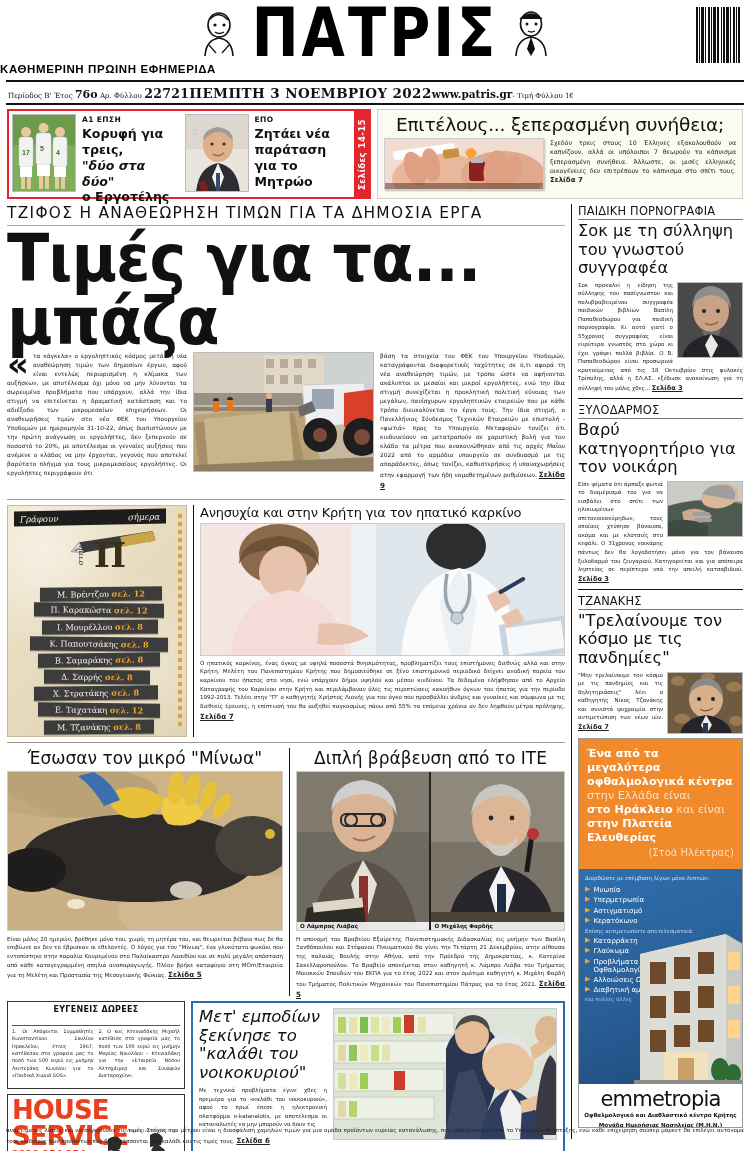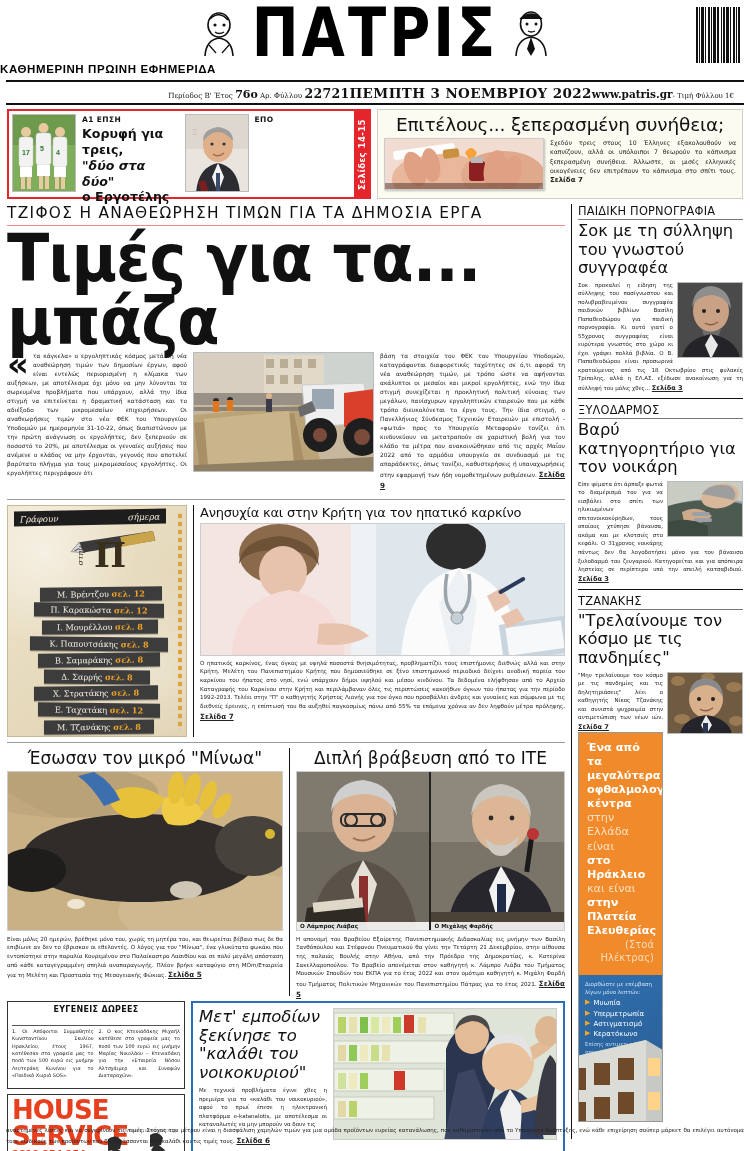--- a/index.html
+++ b/index.html
@@ -66,21 +66,21 @@
     align-items: stretch;
     gap: 0px;
     overflow: hidden;
   }
   .barcode i { display:block; height:100%; background:#111; }
 
   .mast-rule { border:0; border-top: 2.2px solid #111; margin: 2px 6px 0 6px; }
   .infoline {
     display: flex;
     align-items: baseline;
-    justify-content: flex-end;
+    justify-content: flex-start;
     padding: 3px 16px 2px 8px;
     font-family: "DejaVu Serif", serif;
   }
   .infoline .left { font-size: 7.2px; color: #111; }
   .infoline .left b.big { font-size: 11px; font-weight:bold; }
   .infoline .left b.num { font-size: 12.5px; font-weight:bold; letter-spacing:.3px;}
   .infoline .center {
     font-size: 13.5px; font-weight: bold; letter-spacing: .4px;
     color:#111;
   }
@@ -398,21 +398,21 @@
   .side-photo-left {
     float: right; width: 76px; height: 56px; margin: 1px 0 3px 4px;
     border:1px solid #bbb; background: linear-gradient(#9aa3ab,#5e6b74);
     position:relative; overflow:hidden;
   }
   .side-sep { border:0; border-top:1px solid #111; margin: 5px 0 4px 0; }
   .pgref-b { font-weight:bold; text-decoration:underline; font-size:6.6px;}
 
   
   .eye-ad {
-    margin-top: 0;
+    margin-top: 6px;
     border:1px solid #999;
     height: 390px; position:relative; overflow:hidden;
     background:#f0f0f0;
   }
   .eye-top {
     background:#f08a2a; padding: 8px 8px 10px 8px; color:#fff;
   }
   .eye-top div { font-size: 11.2px; line-height:1.26; font-family:"DejaVu Sans", sans-serif;}
   .eye-top .b { font-weight:bold; }
   .eye-top .l { color:#ffe1c2; }
@@ -581,20 +581,25 @@
               <circle cx="38" cy="29" r="1.6" fill="#333"></circle>
             <path d="M27 39 Q32 43 38 38" fill="none" stroke="#a06a4a" stroke-width="1.4"></path>
             <path d="M10 78 Q12 52 32 48 Q52 52 54 78 Z" fill="#2c2c33"></path>
             <path d="M32 48 L26 62 L32 78 L38 62 Z" fill="#f4f4f4"></path>
             <rect x="30" y="58" width="4" height="20" fill="#3a4a6b"></rect>
             <rect x="14" y="66" width="7" height="12" fill="#7a1f1f" transform="rotate(-18 17 72)"></rect>
           </svg>
         </div>
         <div class="sp-txt">
           <div class="sp-kicker">ΕΠΟ</div>
+          <div class="sp-head">
+            <div>Ζητάει νέα</div>
+            <div>παράταση</div>
+            <div>για το Μητρώο</div>
+          </div>
         </div>
       </div>
       <div class="promo-pages">
         <span>Σελίδες 14-15</span>
       </div>
     </div>
 
     <div class="promo-smoke">
       <div class="smoke-head">Επιτέλους... ξεπερασμένη συνήθεια;</div>
       <div class="smoke-body">

